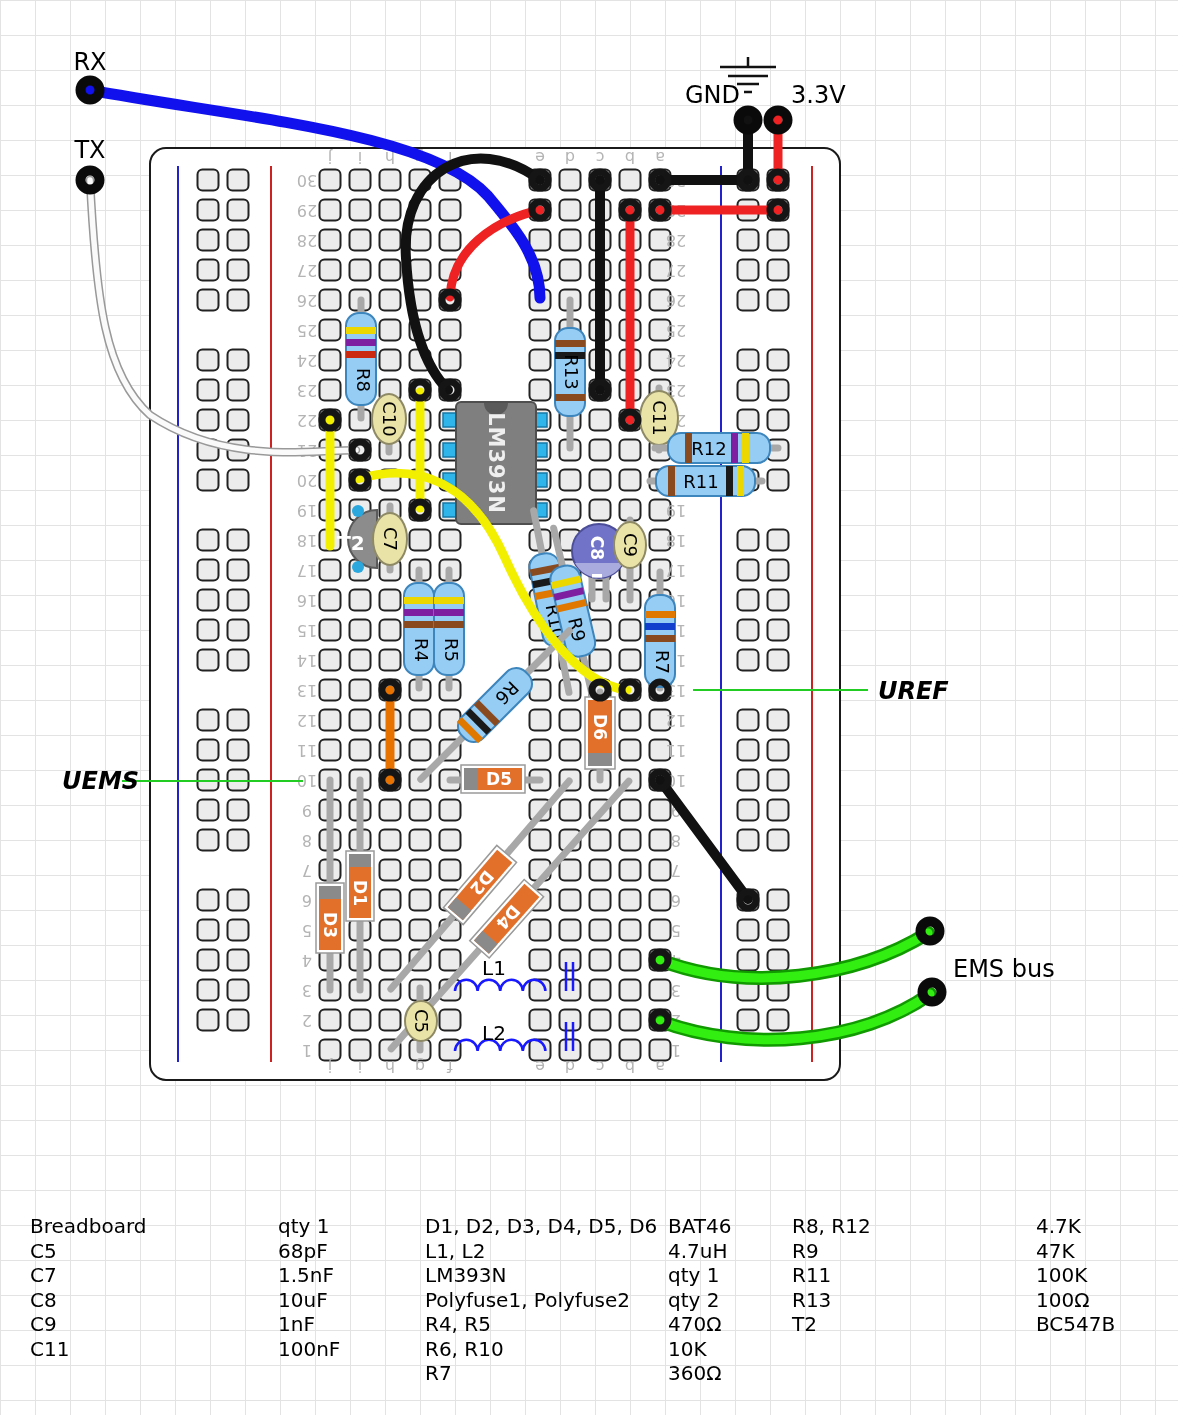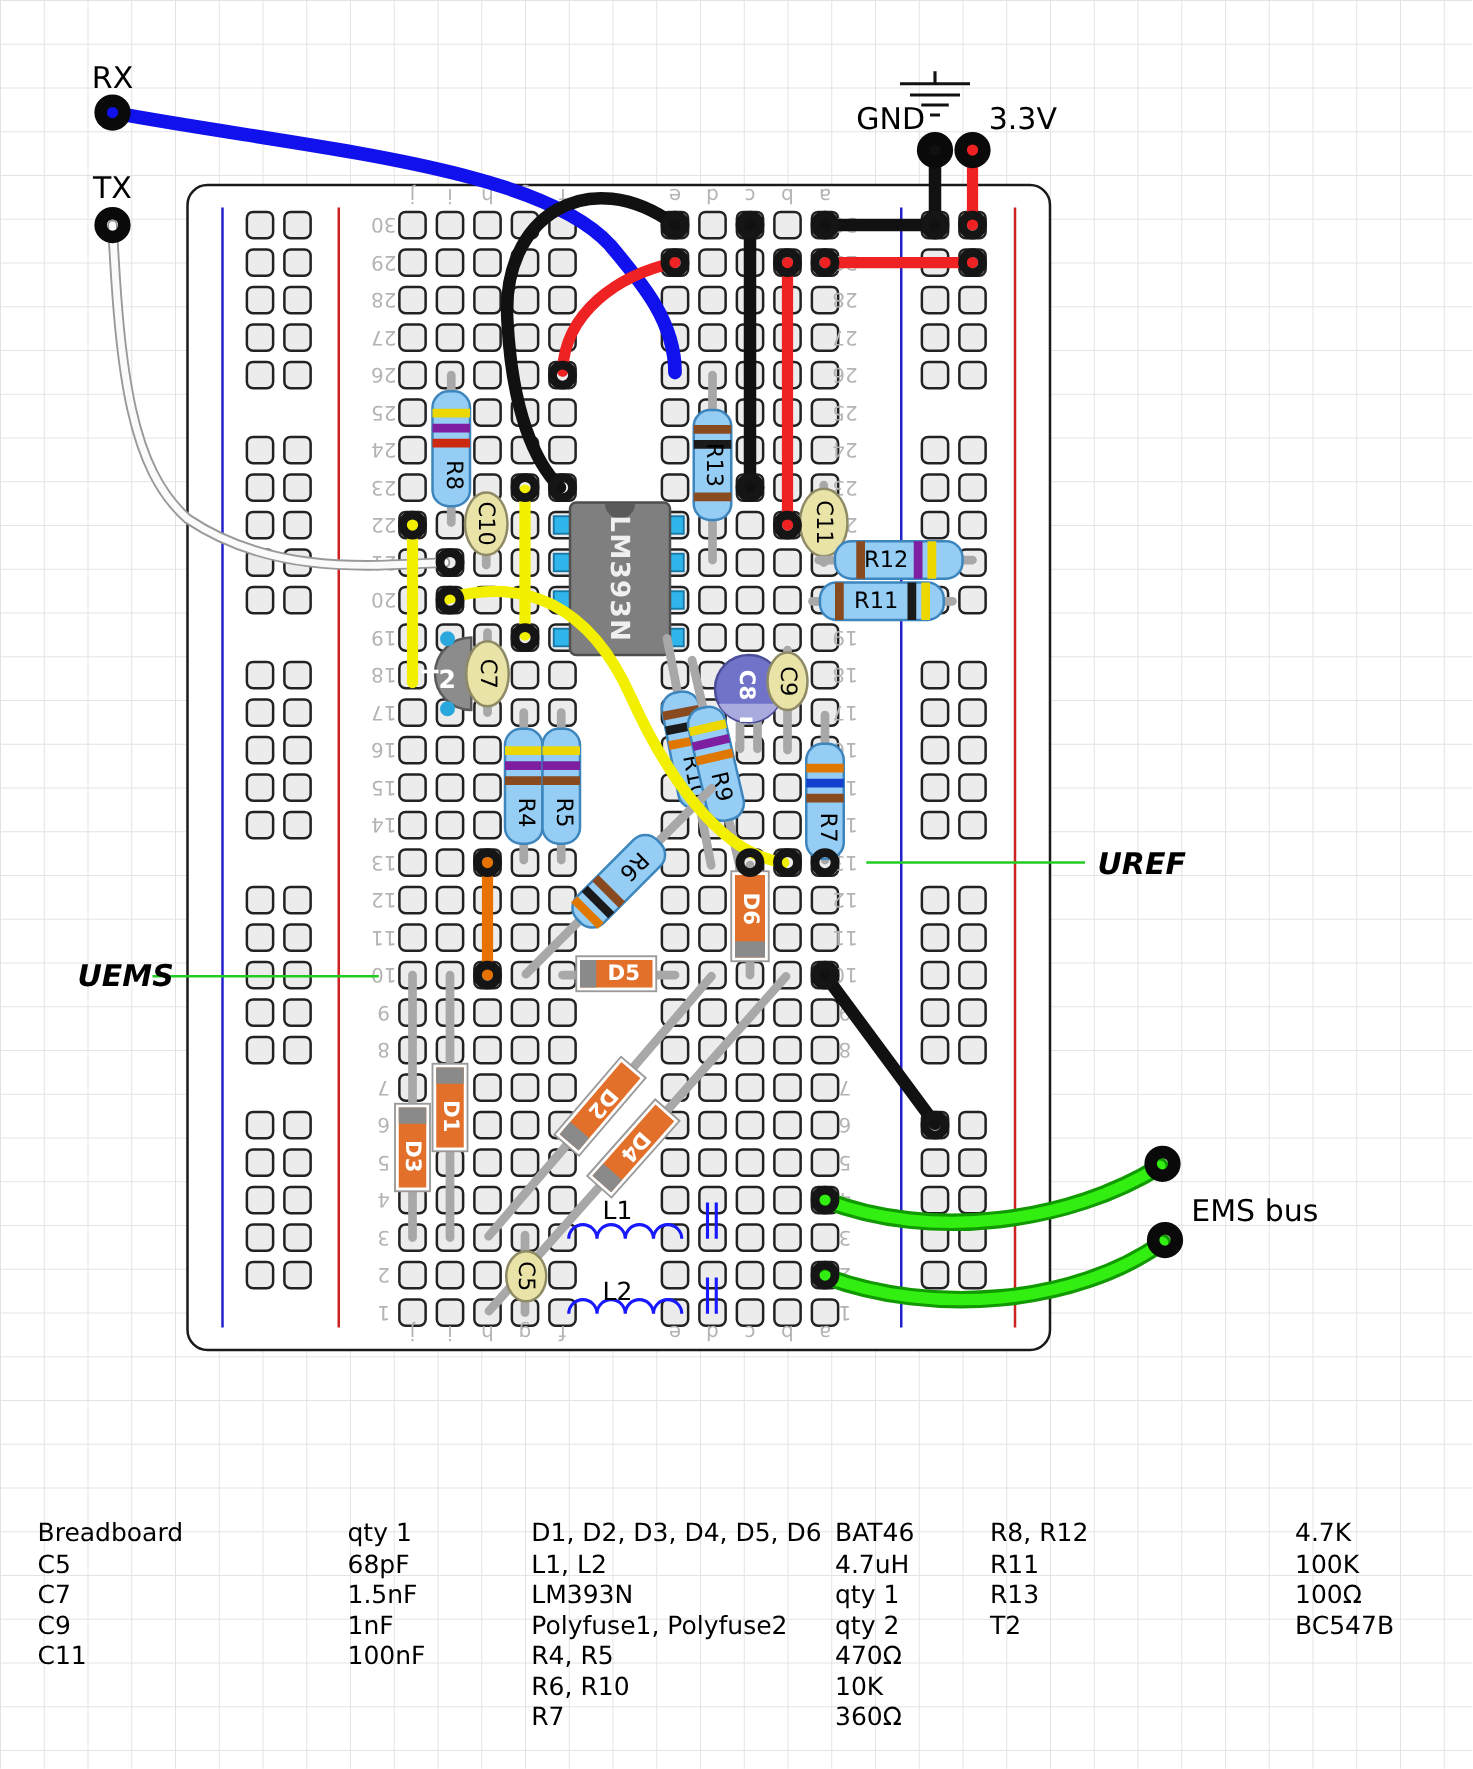--- a/index.html
+++ b/index.html
@@ -827,32 +827,34 @@
   <text class="annb" x="62" y="789">UEMS</text>
   <line class="callout" x1="693" y1="690" x2="868" y2="690"></line>
   <text class="annb" x="878" y="699">UREF</text>
 </svg>
 
   <div class="parts">
     <div class="pgroup g1" id="pg0">
         <div class="prow"><span class="pname">Breadboard</span><span class="pval">qty 1</span></div>
         <div class="prow"><span class="pname">C5</span><span class="pval">68pF</span></div>
         <div class="prow"><span class="pname">C7</span><span class="pval">1.5nF</span></div>
+        <div class="prow"><span class="pname">C8</span><span class="pval">10uF</span></div>
         <div class="prow"><span class="pname">C9</span><span class="pval">1nF</span></div>
         <div class="prow"><span class="pname">C11</span><span class="pval">100nF</span></div>
       </div>
     <div class="pgroup g2" id="pg1">
         <div class="prow"><span class="pname">D1, D2, D3, D4, D5, D6</span><span class="pval">BAT46</span></div>
         <div class="prow"><span class="pname">L1, L2</span><span class="pval">4.7uH</span></div>
         <div class="prow"><span class="pname">LM393N</span><span class="pval">qty 1</span></div>
         <div class="prow"><span class="pname">Polyfuse1, Polyfuse2</span><span class="pval">qty 2</span></div>
         <div class="prow"><span class="pname">R4, R5</span><span class="pval">470Ω</span></div>
         <div class="prow"><span class="pname">R6, R10</span><span class="pval">10K</span></div>
         <div class="prow"><span class="pname">R7</span><span class="pval">360Ω</span></div>
       </div>
     <div class="pgroup g3" id="pg2">
         <div class="prow"><span class="pname">R8, R12</span><span class="pval">4.7K</span></div>
+        <div class="prow"><span class="pname">R9</span><span class="pval">47K</span></div>
         <div class="prow"><span class="pname">R11</span><span class="pval">100K</span></div>
         <div class="prow"><span class="pname">R13</span><span class="pval">100Ω</span></div>
         <div class="prow"><span class="pname">T2</span><span class="pval">BC547B</span></div>
       </div>
   </div>
 </div>
 
 </body></html>

